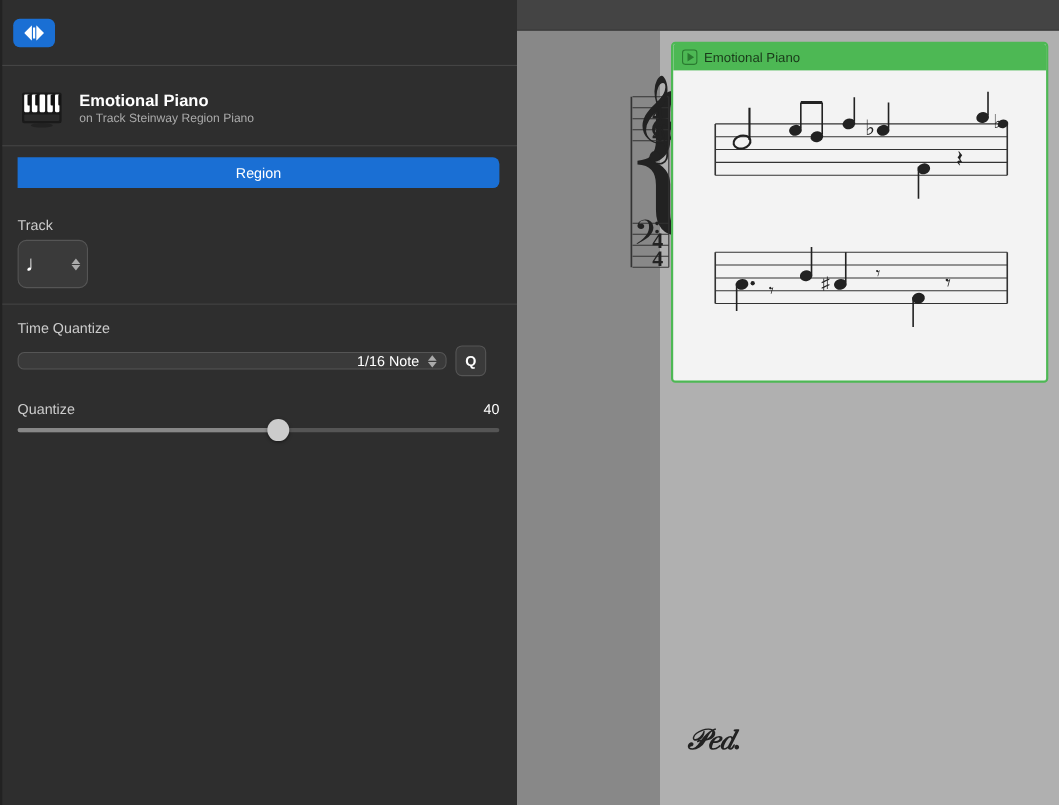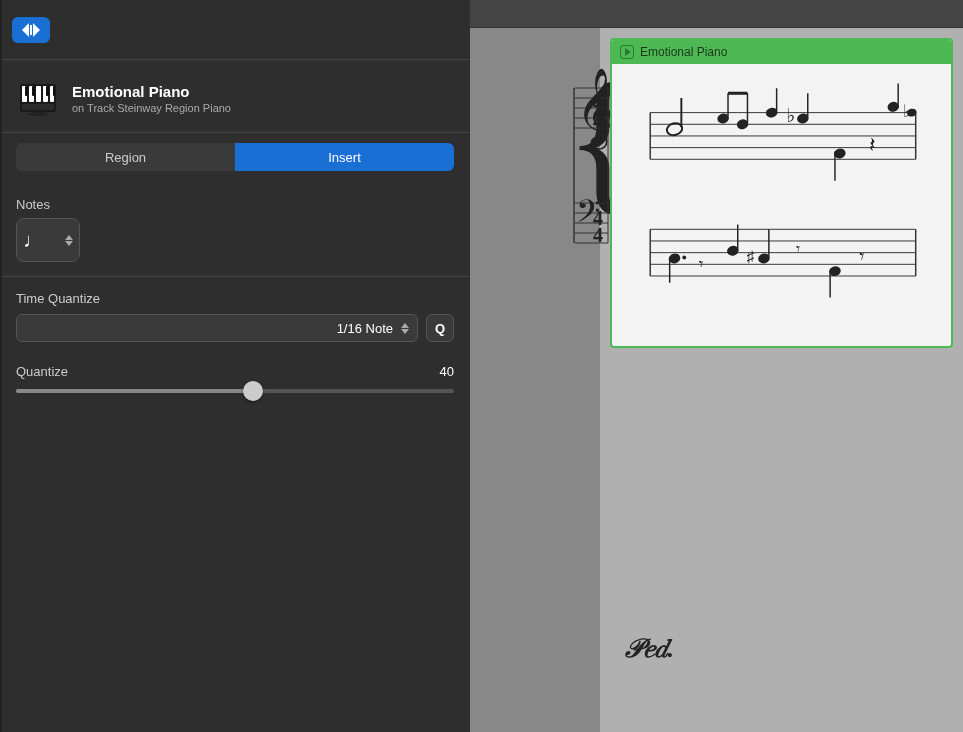--- a/index.html
+++ b/index.html
@@ -158,38 +158,38 @@
 
     
     .divider {
       height: 1px;
       background: #444;
       margin: 0 0;
     }
 
     
     .tq-section {
-      padding: 14px 16px 8px 16px;
+      padding: 14px 28px 8px 16px;
     }
 
     .tq-label {
       font-size: 13px;
       color: #ccc;
       margin-bottom: 8px;
     }
 
     .tq-row {
       display: flex;
       align-items: center;
       gap: 8px;
     }
 
     .tq-select {
       flex: 1;
-      height: 28px;
+      height: 16px;
       background: #3a3a3a;
       border: 1px solid #555;
       border-radius: 6px;
       color: #fff;
       font-size: 13px;
       text-align: right;
       padding: 0 8px;
       display: flex;
       align-items: center;
       justify-content: flex-end;
@@ -434,25 +434,24 @@
         <ellipse cx="22" cy="38" rx="10" ry="2" fill="#111" opacity="0.4"></ellipse>
       </svg>
     </div>
     <div class="header-text">
       <span class="header-title">Emotional Piano</span>
       <span class="header-subtitle">on Track Steinway Region Piano</span>
     </div>
   </div>
 
   <div class="toggle-area">
-    <button class="toggle-btn inactive">Region</button>
-    <button class="toggle-btn active">Insert</button>
-  </div>
-
-  <div class="section-label">Notes</div>
+    <button class="toggle-btn active">Region</button>
+  </div>
+
+  <div class="section-label">Track</div>
   <div class="insert-row">
     <div class="note-stepper">
       <span class="note-glyph">♩</span>
       <div class="stepper-arrows-container">
         <div class="stepper-arrow up"></div>
         <div class="stepper-arrow down"></div>
       </div>
     </div>
   </div>
 
@@ -603,16 +602,16 @@
           <text x="155" y="195" font-family="Times New Roman,serif" font-size="16" fill="#222">𝄾</text>
 
           <ellipse cx="195" cy="213" rx="6" ry="5" fill="#222" transform="rotate(-15,195,213)"></ellipse>
           <line x1="190" y1="212" x2="190" y2="240" stroke="#222" stroke-width="1.5"></line>
 
           <text x="220" y="205" font-family="Times New Roman,serif" font-size="20" fill="#222">𝄾</text>
         </svg>
       </div>
     </div>
 
-    <div class="ped-mark" style="position:absolute;bottom:68px;left:155px;font-size:26px;font-family:'Times New Roman',serif;font-style:italic;font-weight:bold;color:#222;text-align:center;">𝒫𝑒𝑑.</div>
+    <div class="ped-mark" style="position:absolute;bottom:44px;left:155px;font-size:26px;font-family:'Times New Roman',serif;font-style:italic;font-weight:bold;color:#222;text-align:center;">𝒫𝑒𝑑.</div>
 
   </div>
 </div>
 
 </body></html>

